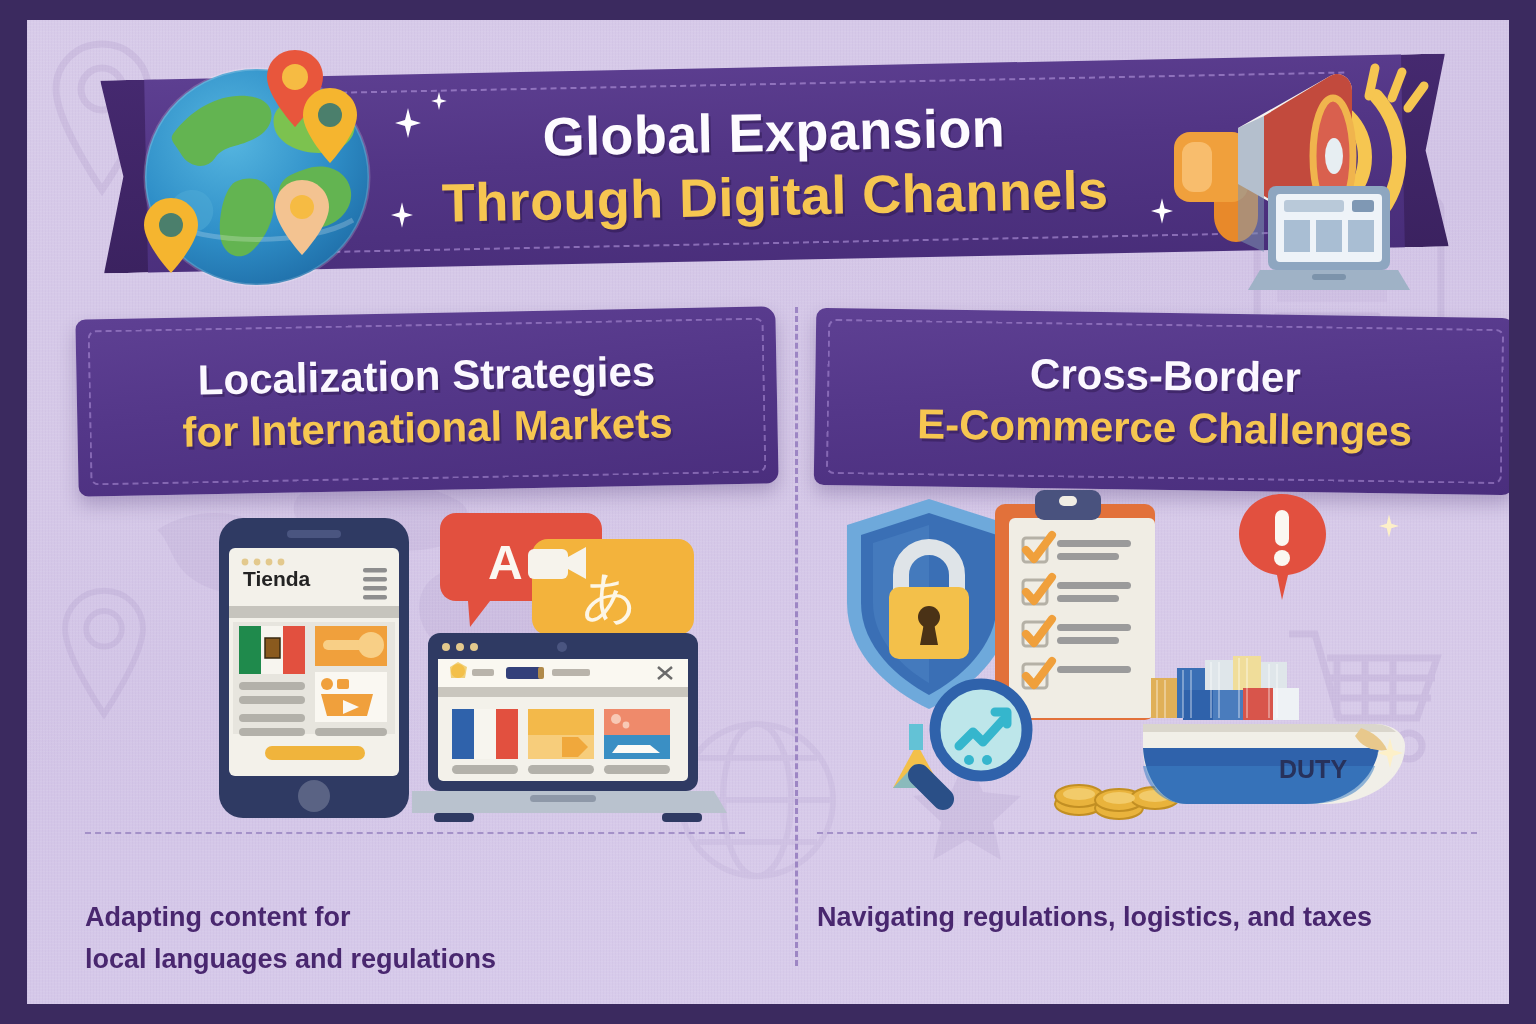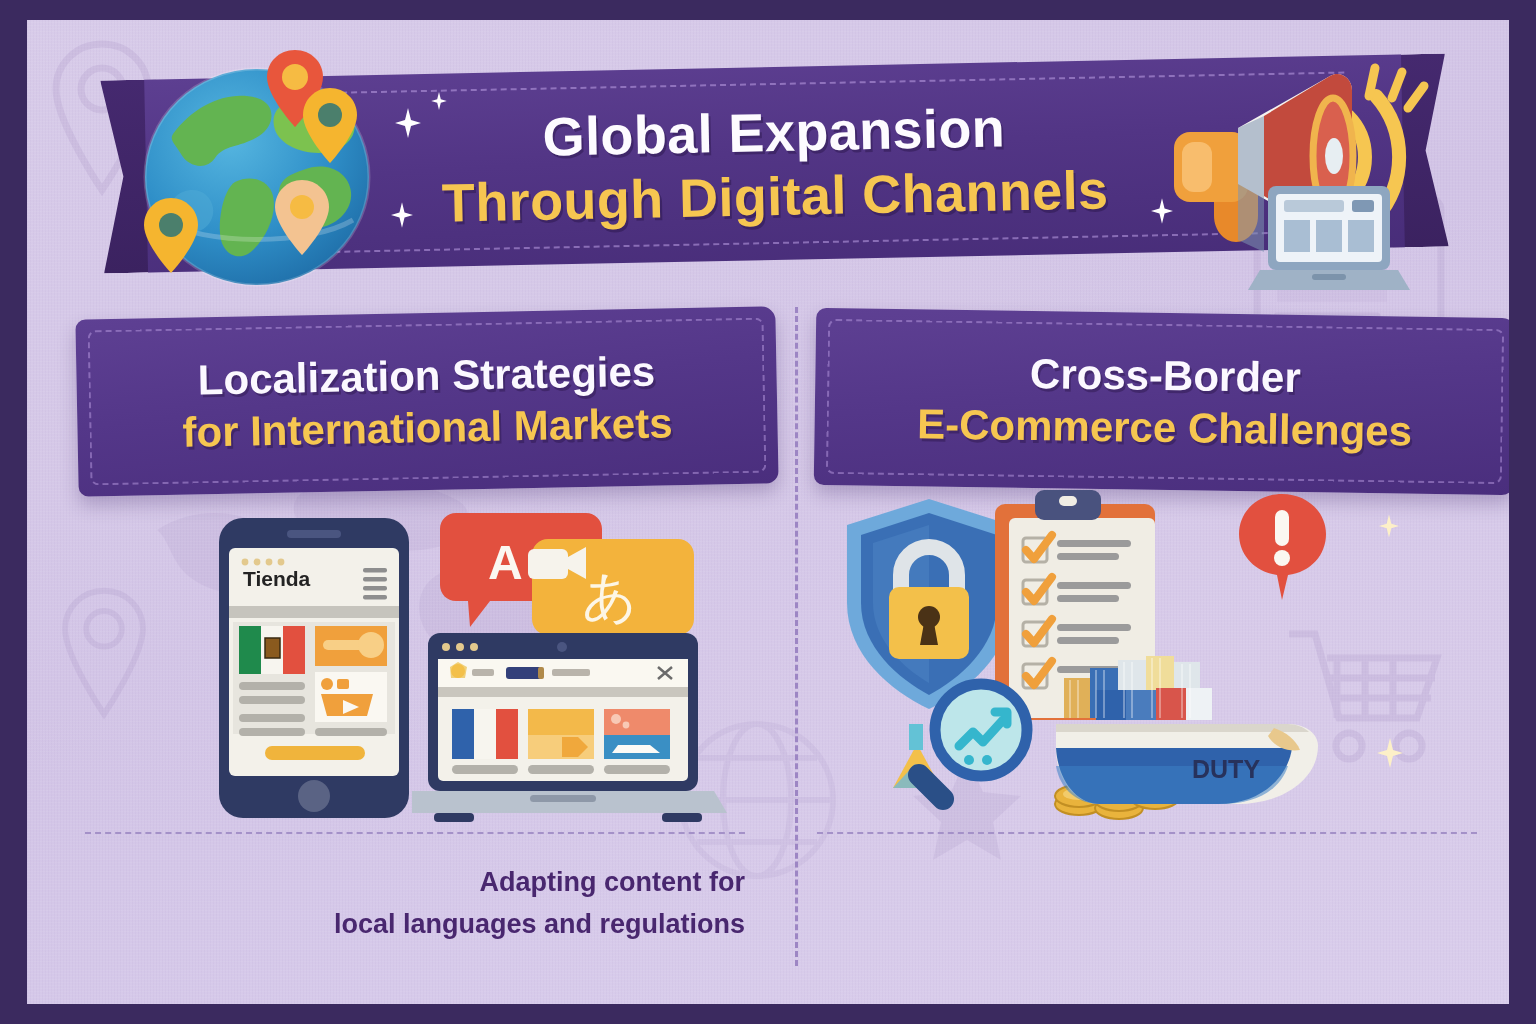--- a/index.html
+++ b/index.html
@@ -97,22 +97,22 @@
   .vdiv {
     position:absolute; left:768px; top:287px; bottom:38px; width:0;
     border-left:3px dashed #9d86c4;
   }
   .hdiv {
     position:absolute; height:0; border-top:2px dashed #a491c8;
   }
 
   
   .caption {
-    position:absolute; text-align:right;
-    color:#49276f; font-size:27px; font-weight:bold; line-height:1.55;
+    position:absolute; text-align:left;
+    color:#49276f; font-size:27px; font-weight:bold; line-height:1.55;margin-top:35px;
   }
 
   
   .ill { position:absolute;text-decoration:underline; }
   .sparkle { position:absolute; color:#ffffff; }
 </style>
 </head>
 <body>
 
 <div class="poster">
@@ -518,21 +518,21 @@
 
     <div class="ill" style="left:1208px;top:472px;width:95px;height:110px;">
       <svg width="95" height="110" viewBox="0 0 95 110">
         <path d="M47 2C22 2 4 20 4 42c0 21 16 38 38 41l5 25 6-25c23-3 38-20 38-41C91 20 72 2 47 2z" fill="#e2503f"></path>
         <rect x="40" y="18" width="14" height="36" rx="7" fill="#fbf7f1"></rect>
         <circle cx="47" cy="66" r="8" fill="#fbf7f1"></circle>
       </svg>
     </div>
 
 
-    <div class="ill" style="left:1029px;top:612px;width:300px;height:180px;">
+    <div class="ill" style="left:1116px;top:612px;width:300px;height:180px;">
       <svg width="300" height="180" viewBox="0 0 300 180">
 
         <g>
           <rect x="8" y="46" width="26" height="40" fill="#e0b058"></rect>
           <rect x="34" y="36" width="28" height="50" fill="#3a6fb5"></rect>
           <rect x="62" y="28" width="28" height="58" fill="#dfe6ea"></rect>
           <rect x="90" y="24" width="28" height="62" fill="#f0dd9a"></rect>
           <rect x="118" y="30" width="26" height="56" fill="#dfe6ea"></rect>
           <rect x="40" y="58" width="30" height="30" fill="#2f62ab"></rect>
           <rect x="70" y="58" width="30" height="30" fill="#4a7cbd"></rect>
@@ -559,15 +559,18 @@
     <div class="sparkle" style="left:1352px;top:494px;color:#fdf0c8;">
       <svg width="20" height="24" viewBox="0 0 26 30" fill="#fdf0c8">
           <path d="M13 0l3 12 10 3-10 3-3 12-3-12-10-3 10-3z"></path>
         </svg>
     </div>
 
     <div class="caption" style="left:58px;width:660px;top:842px;">
       <div>Adapting content for</div>
       <div>local languages and regulations</div>
     </div>
+    <div class="caption" style="left:790px;width:660px;top:842px;">
+      <div>Navigating regulations, logistics, and taxes</div>
+    </div>
 
   </div>
 </div>
 
 </body></html>

